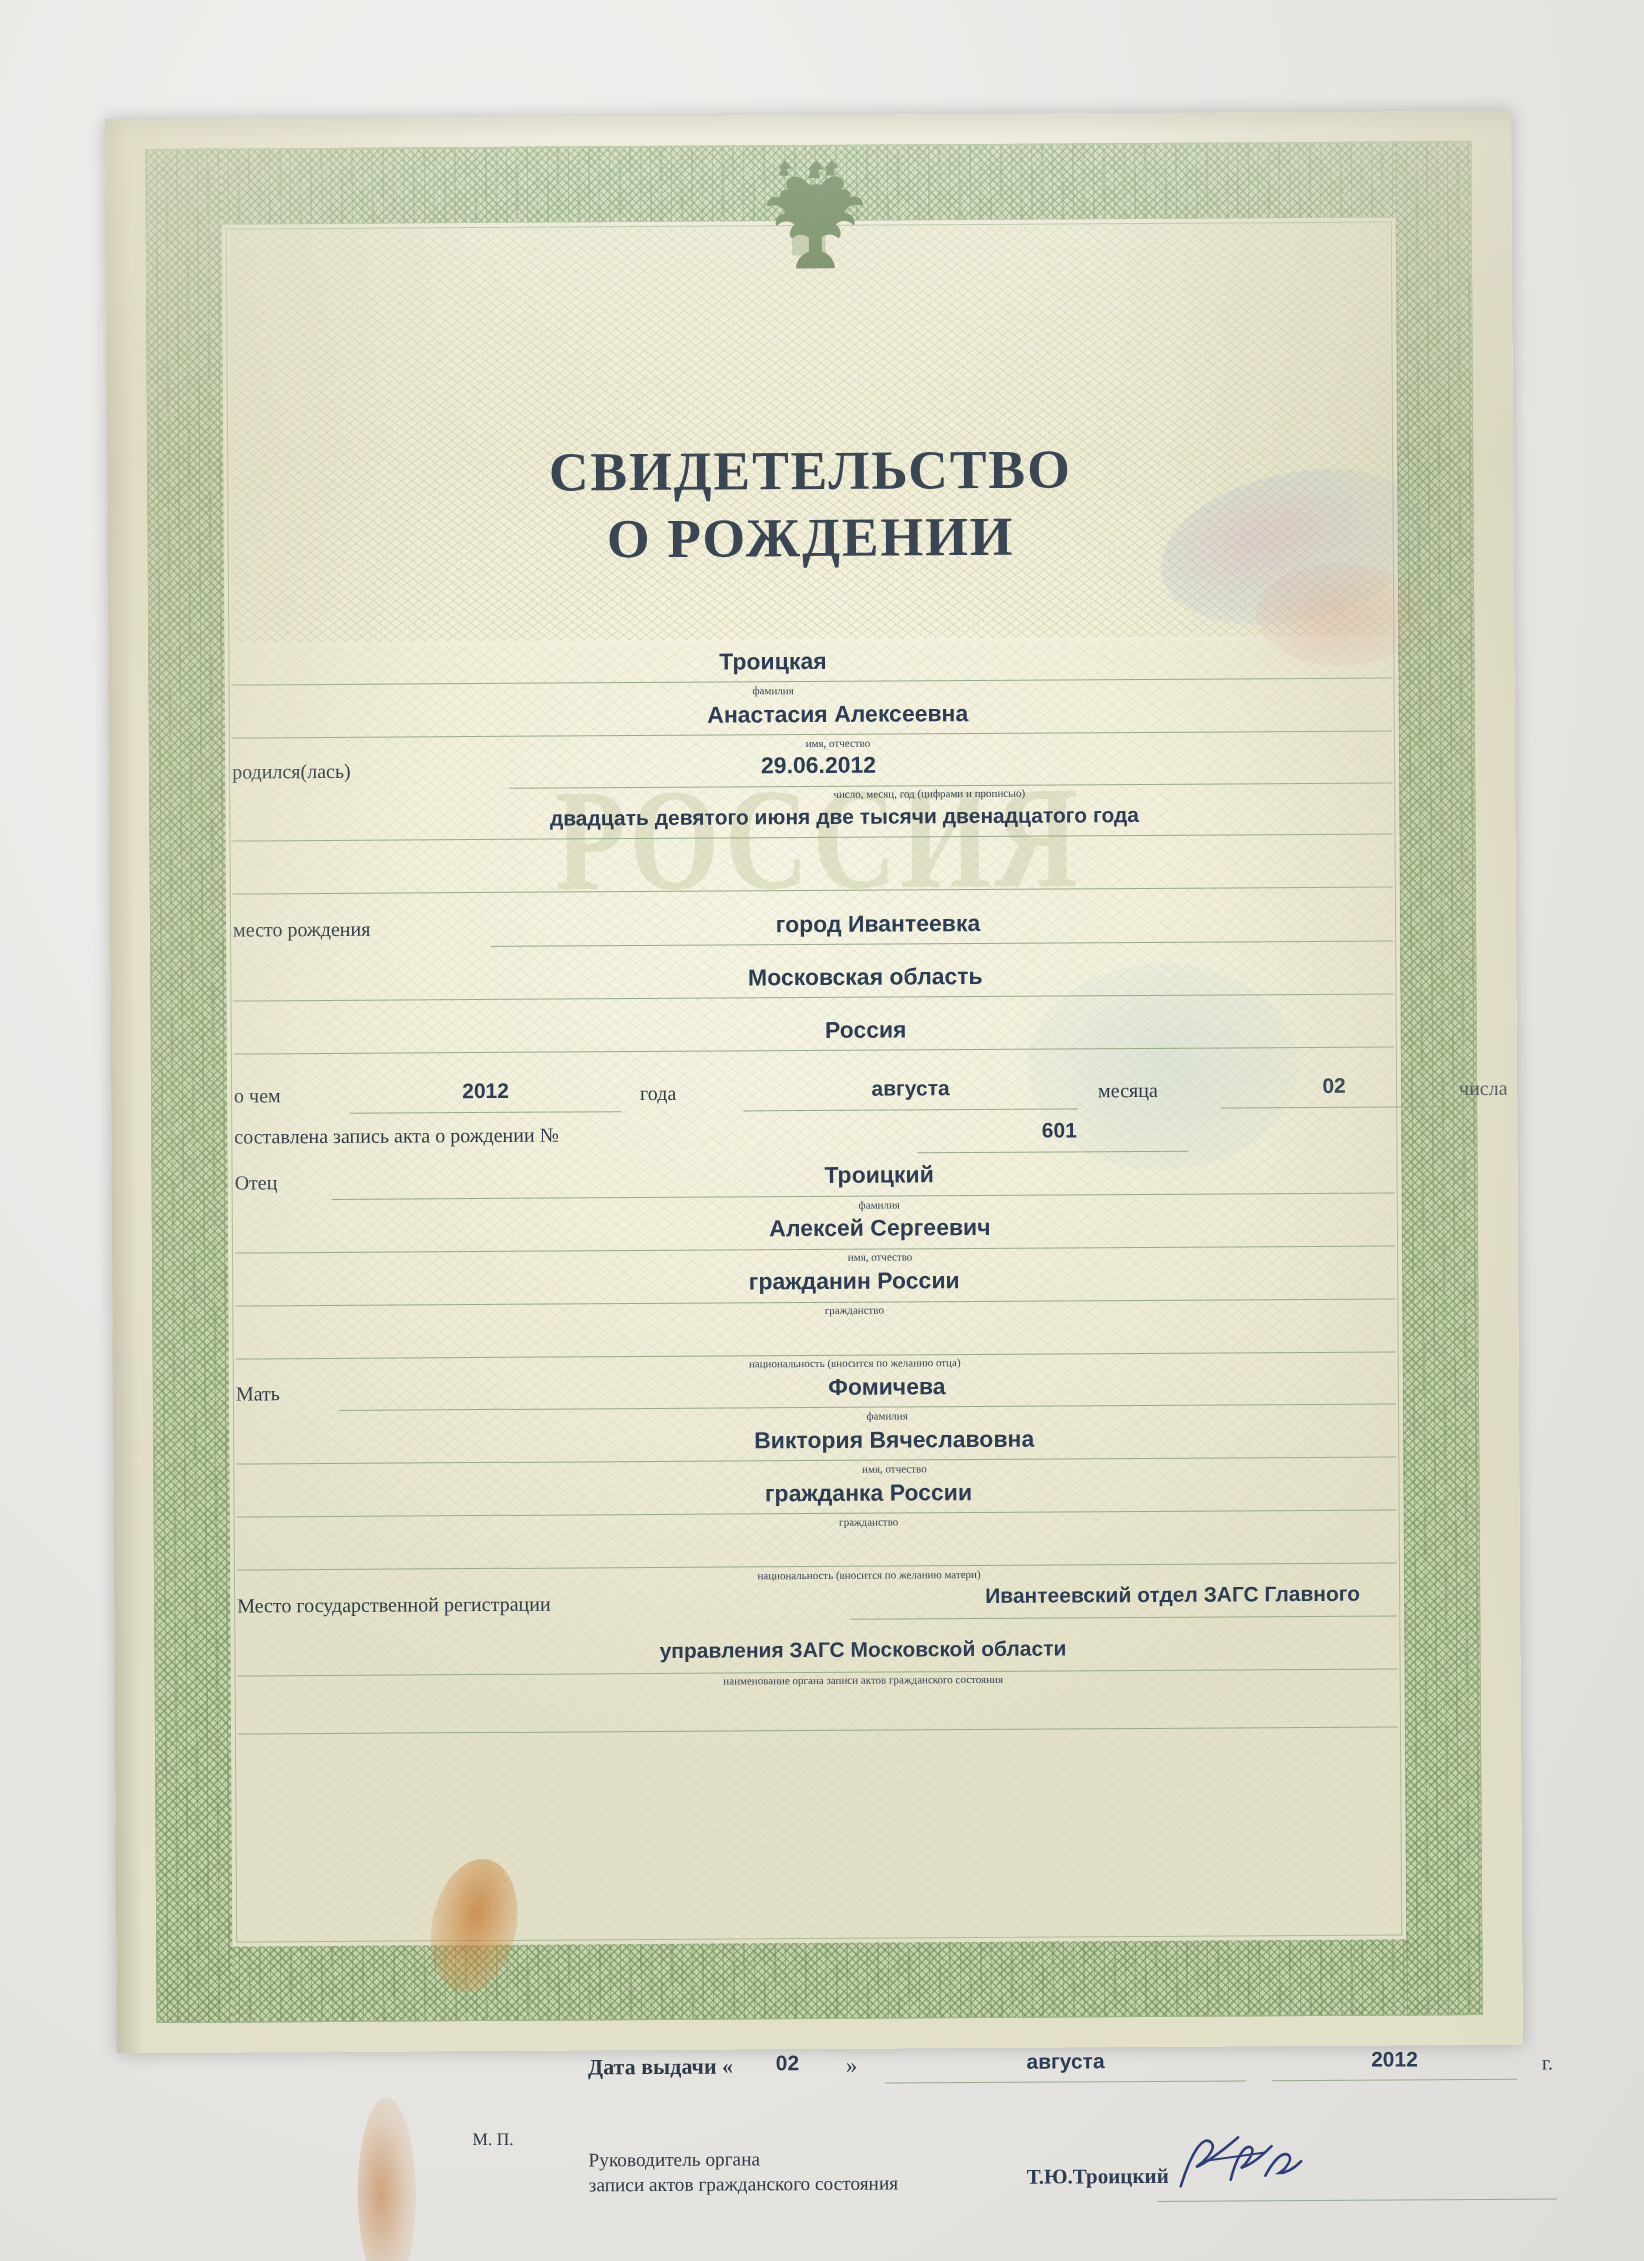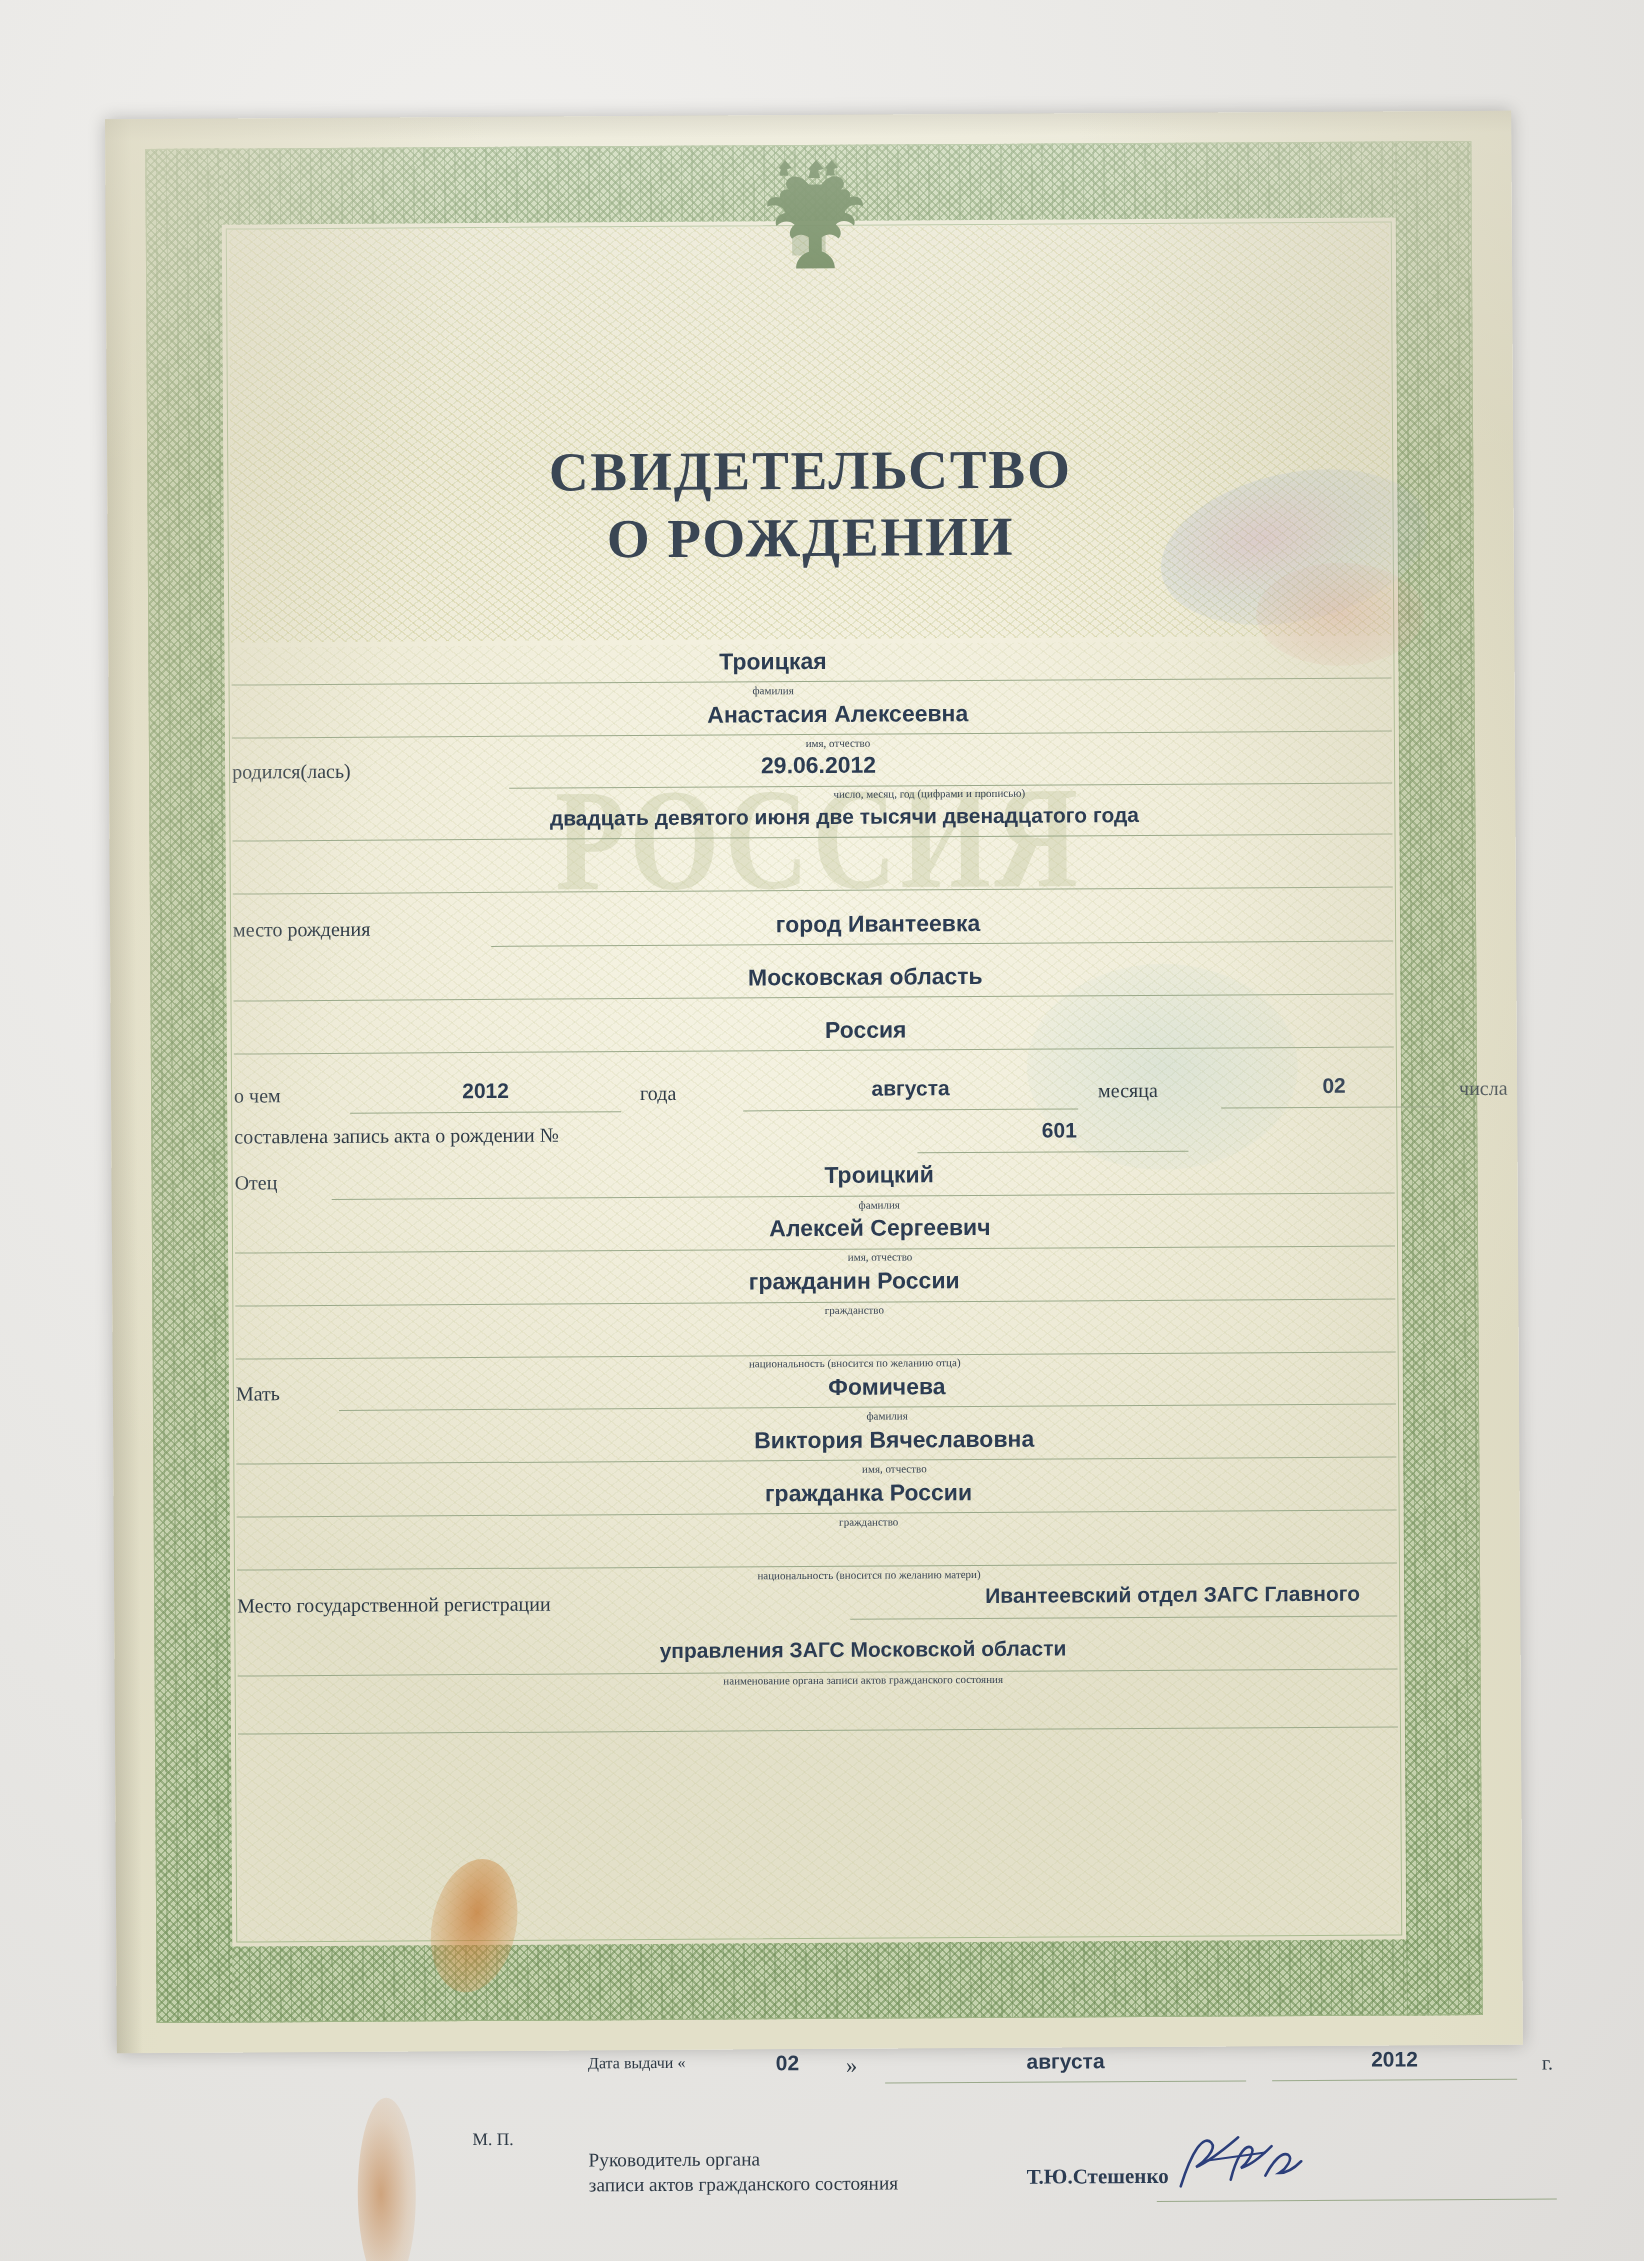--- a/index.html
+++ b/index.html
@@ -406,21 +406,21 @@
     <div class="lbl" style="left:0; top:947px;">Место государственной регистрации</div>
     <div class="rule" style="left:613px; right:0; top:975px;"></div>
     <div class="val small" style="left:613px; width:645px; top:941px;">Ивантеевский отдел ЗАГС Главного</div>
 
     <div class="rule" style="left:0; right:0; top:1028px;"></div>
     <div class="val small" style="left:271px; width:709px; top:994px;">управления ЗАГС Московской области</div>
     <div class="cap" style="left:271px; width:709px; top:1030px;">наименование органа записи актов гражданского состояния</div>
 
     <div class="rule" style="left:0; right:0; top:1086px;"></div>
 
-    <div class="lbl" style="left:348px; top:1409px; font-size:16px;">Дата выдачи «</div>
+    <div class="lbl" style="left:348px; top:1409px; font-size:22px;font-weight:bold;">Дата выдачи «</div>
     <div class="val small" style="left:496px; width:103px; top:1407px;">02</div>
     <div class="lbl" style="left:606px; top:1409px; font-size:22.6px;">»</div>
     <div class="rule" style="left:645px; width:361px; top:1439px;"></div>
     <div class="val small" style="left:645px; width:361px; top:1407px;">августа</div>
     <div class="rule" style="left:1032px; width:245px; top:1439px;"></div>
     <div class="val small" style="left:1032px; width:245px; top:1407px;">2012</div>
     <div class="lbl" style="left:1302px; top:1412px;">г.</div>
 
     <div class="mp">М. П.</div>
     <div class="sig-label">
@@ -431,21 +431,21 @@
     <div class="sig-ink">
       <svg viewBox="0 0 220 120" width="142" height="77" aria-hidden="true">
         <g fill="none" stroke="currentColor" stroke-width="4" stroke-linecap="round">
           <path d="M18 96 C 36 40, 54 16, 66 28 C 76 38, 52 60, 42 66 C 66 56, 96 30, 108 20"></path>
           <path d="M96 86 C 104 54, 118 30, 128 36 C 136 42, 120 62, 112 68 C 132 62, 150 44, 160 34"></path>
           <path d="M150 80 C 162 58, 176 42, 186 48 C 194 54, 182 70, 172 76 C 186 76, 198 66, 206 58"></path>
           <path d="M60 56 L 150 44" stroke-width="3"></path>
         </g>
       </svg>
     </div>
-    <div class="sig-name">Т.Ю.Стешенко</div>
+    <div class="sig-name">Т.Ю.Троицкий</div>
 
     <div class="serial">
       <span>IV-ИК</span>
       
       <span class="num">651461</span>
     </div>
 
     <div class="stain stain-a"></div>
     <div class="stain stain-b"></div>
   </div>

